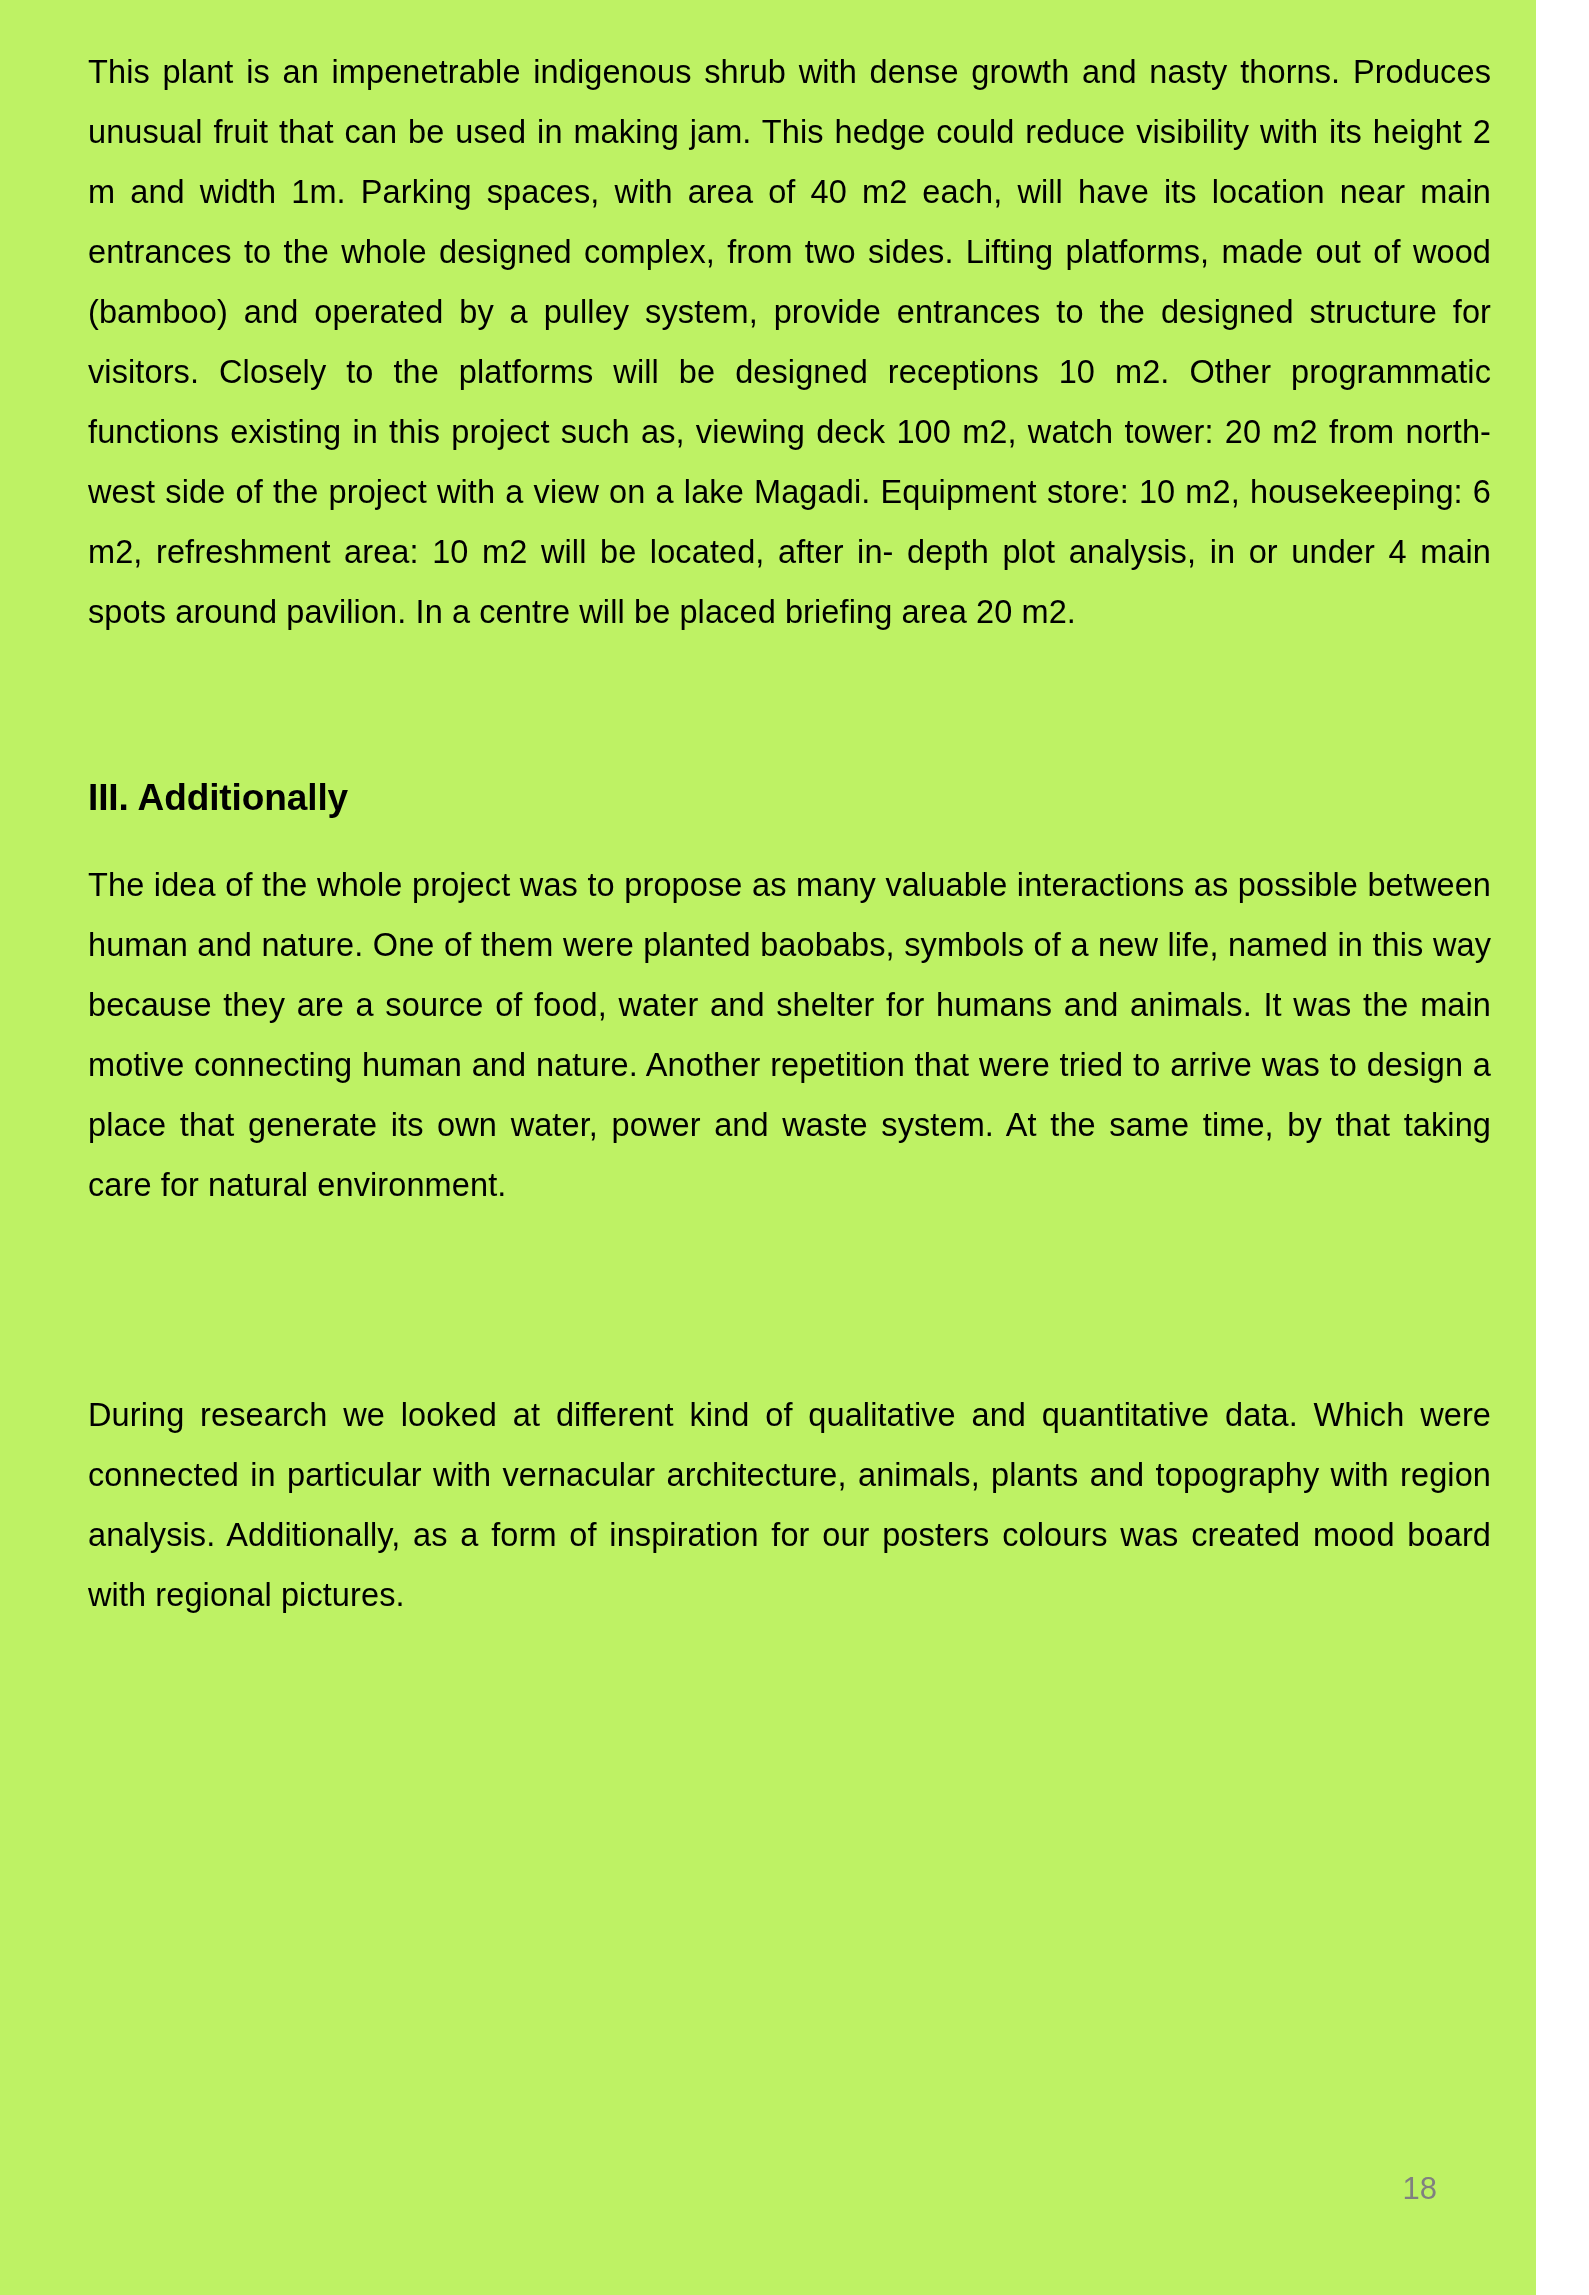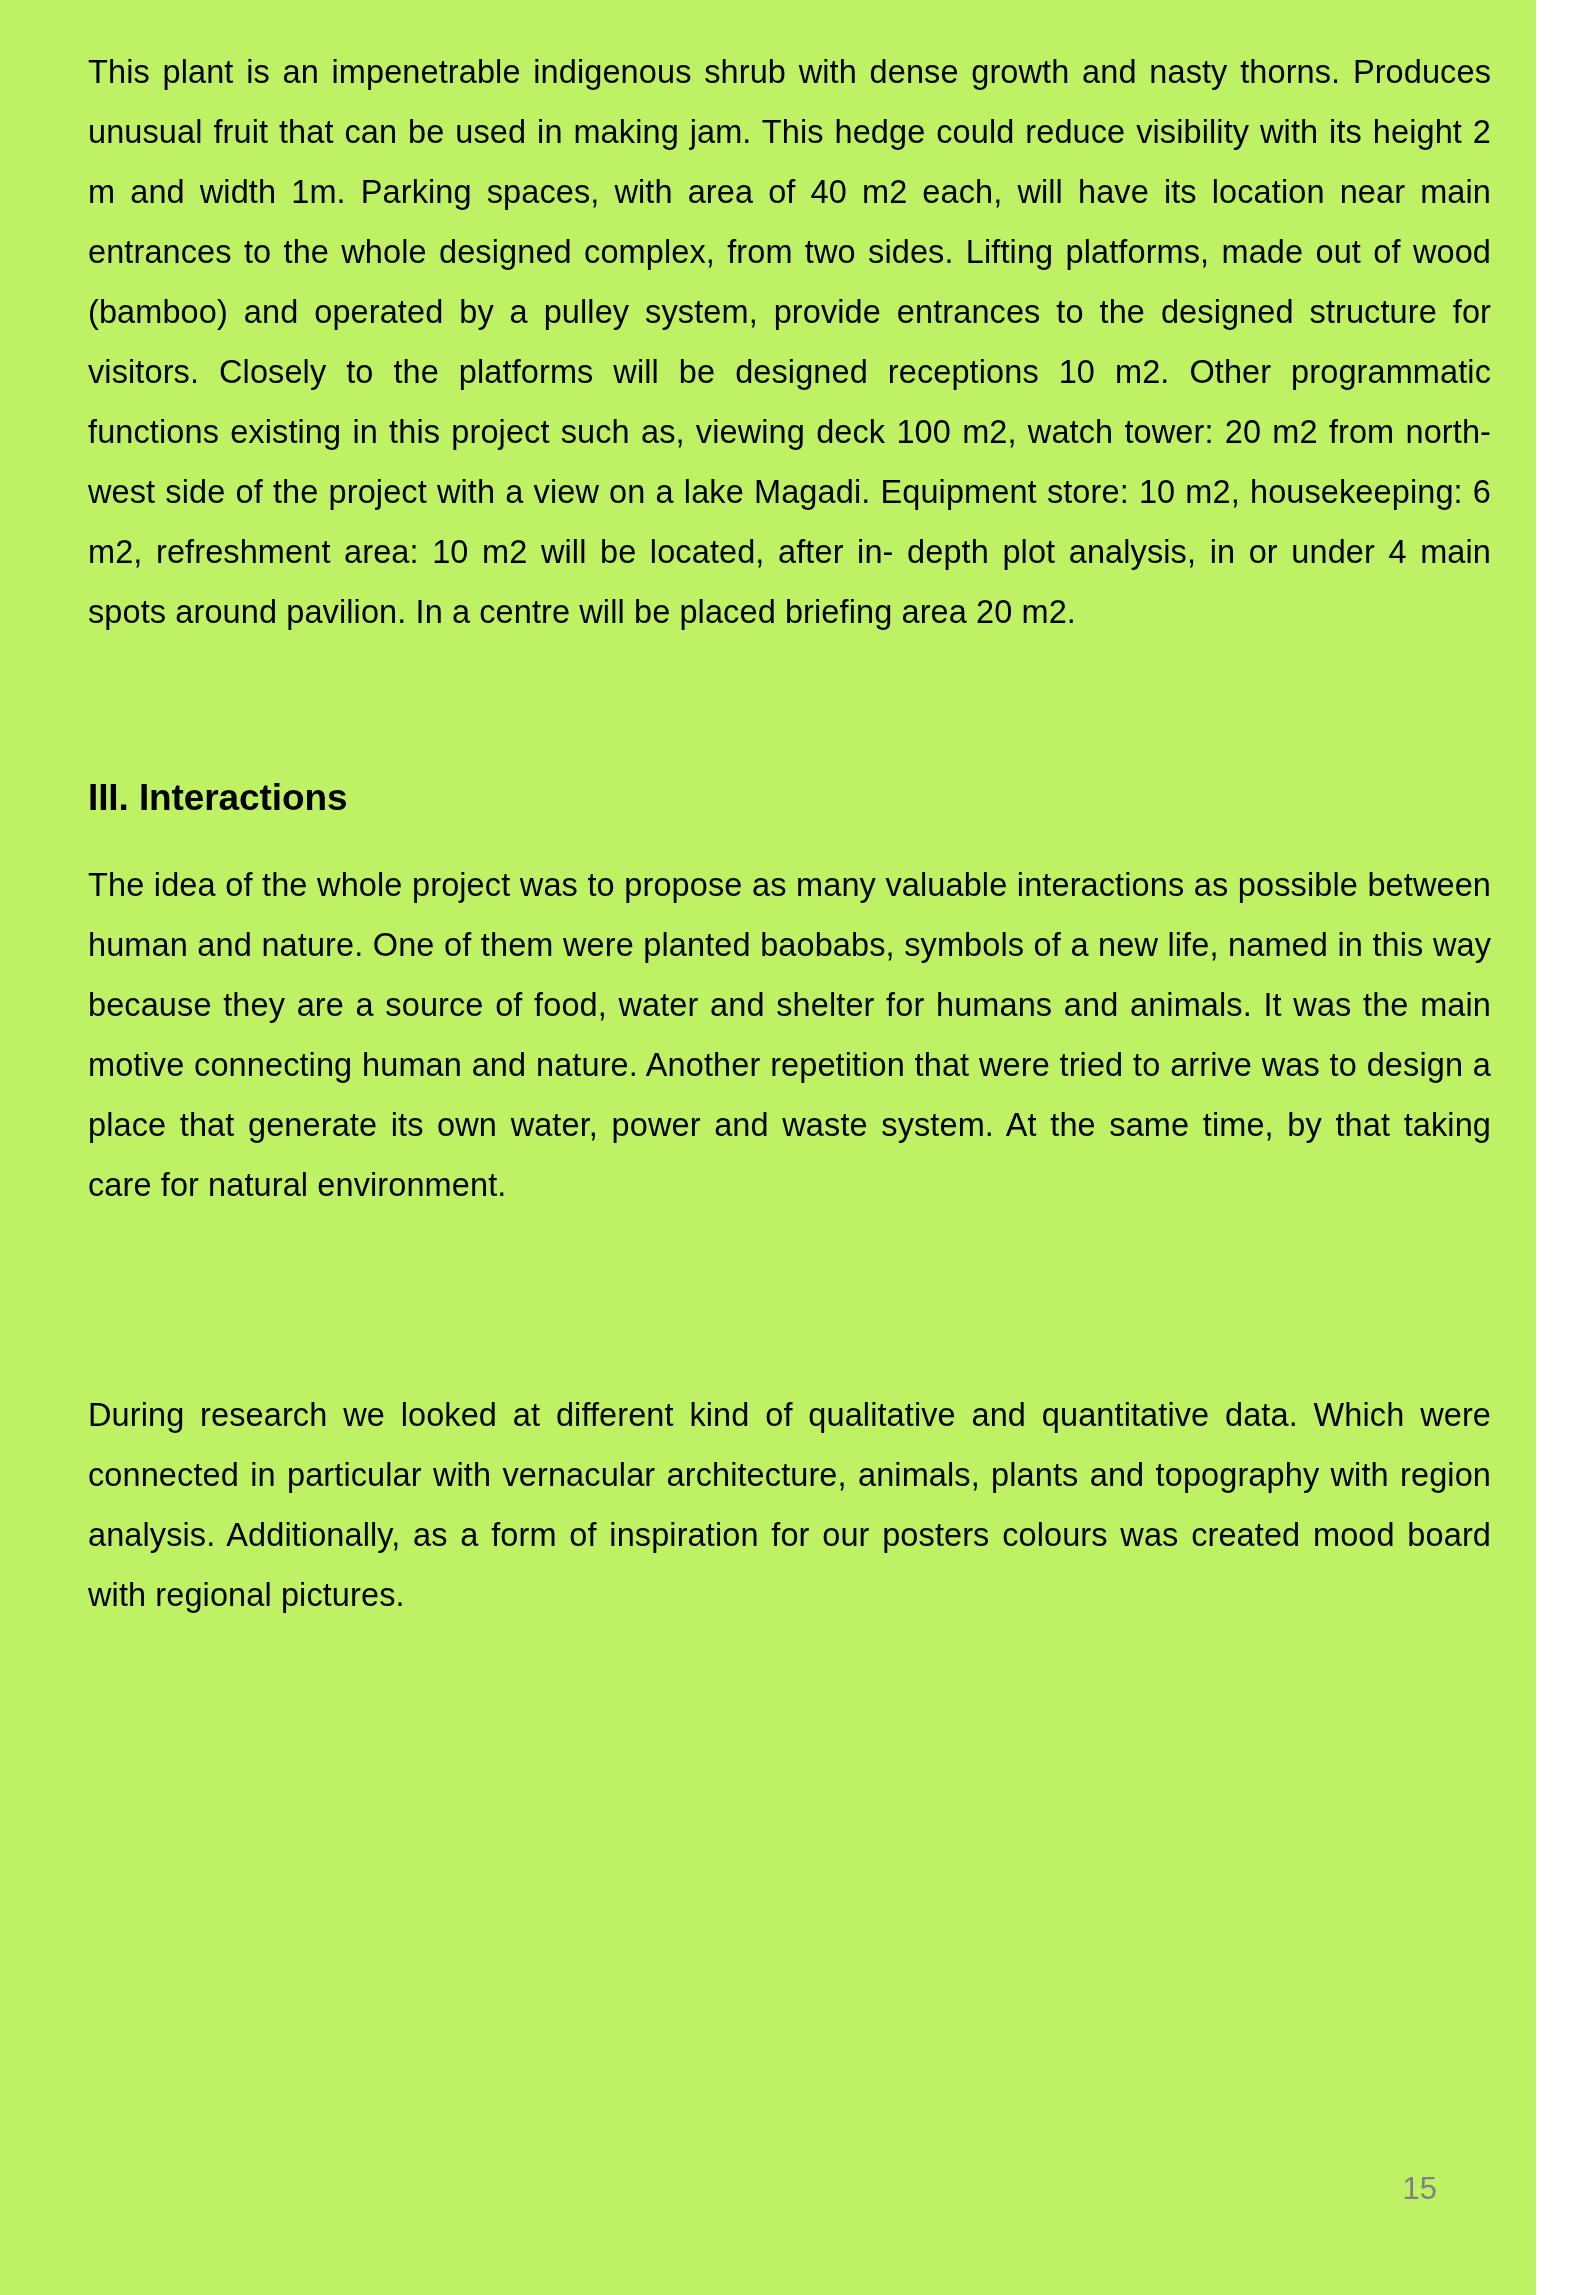--- a/index.html
+++ b/index.html
@@ -66,31 +66,31 @@
 <body>
 
 <div class="page">
 
   <div class="content">
 
     <p class="body-text">This plant is an impenetrable indigenous shrub with dense growth and nasty thorns. Produces unusual fruit that can be used in making jam. This hedge could reduce visibility with its height 2 m and width 1m. Parking spaces, with area of 40 m2 each, will have its location near main entrances to the whole designed complex, from two sides. Lifting platforms, made out of wood (bamboo) and operated by a pulley system, provide entrances to the designed structure for visitors. Closely to the platforms will be designed receptions 10 m2. Other programmatic functions existing in this project such as, viewing deck 100 m2, watch tower: 20 m2 from north-west side of the project with a view on a lake Magadi. Equipment store: 10 m2, housekeeping: 6 m2, refreshment area: 10 m2 will be located, after in- depth plot analysis, in or under 4 main spots around pavilion. In a centre will be placed briefing area 20 m2.</p>
 
     <div class="gap-before-heading-1"></div>
 
-    <h2 class="section-heading">III. Interactions</h2>
+    <h2 class="section-heading">III. Additionally</h2>
 
     <div class="gap-after-heading-1"></div>
 
     <p class="body-text">The idea of the whole project was to propose as many valuable interactions as possible between human and nature. One of them were planted baobabs, symbols of a new life, named in this way because they are a source of food, water and shelter for humans and animals. It was the main motive connecting human and nature. Another repetition that were tried to arrive was to design a place that generate its own water, power and waste system. At the same time, by that taking care for natural environment.</p>
 
     <div class="gap-before-heading-2"></div>
 
 
     <div class="gap-after-heading-2"></div>
 
     <p class="body-text">During research we looked at different kind of qualitative and quantitative data. Which were connected in particular with vernacular architecture, animals, plants and topography with region analysis. Additionally, as a form of inspiration for our posters colours was created mood board with regional pictures.</p>
 
   </div>
 
-  <div class="page-number">15</div>
+  <div class="page-number">18</div>
 
 </div>
 
 
 </body></html>

